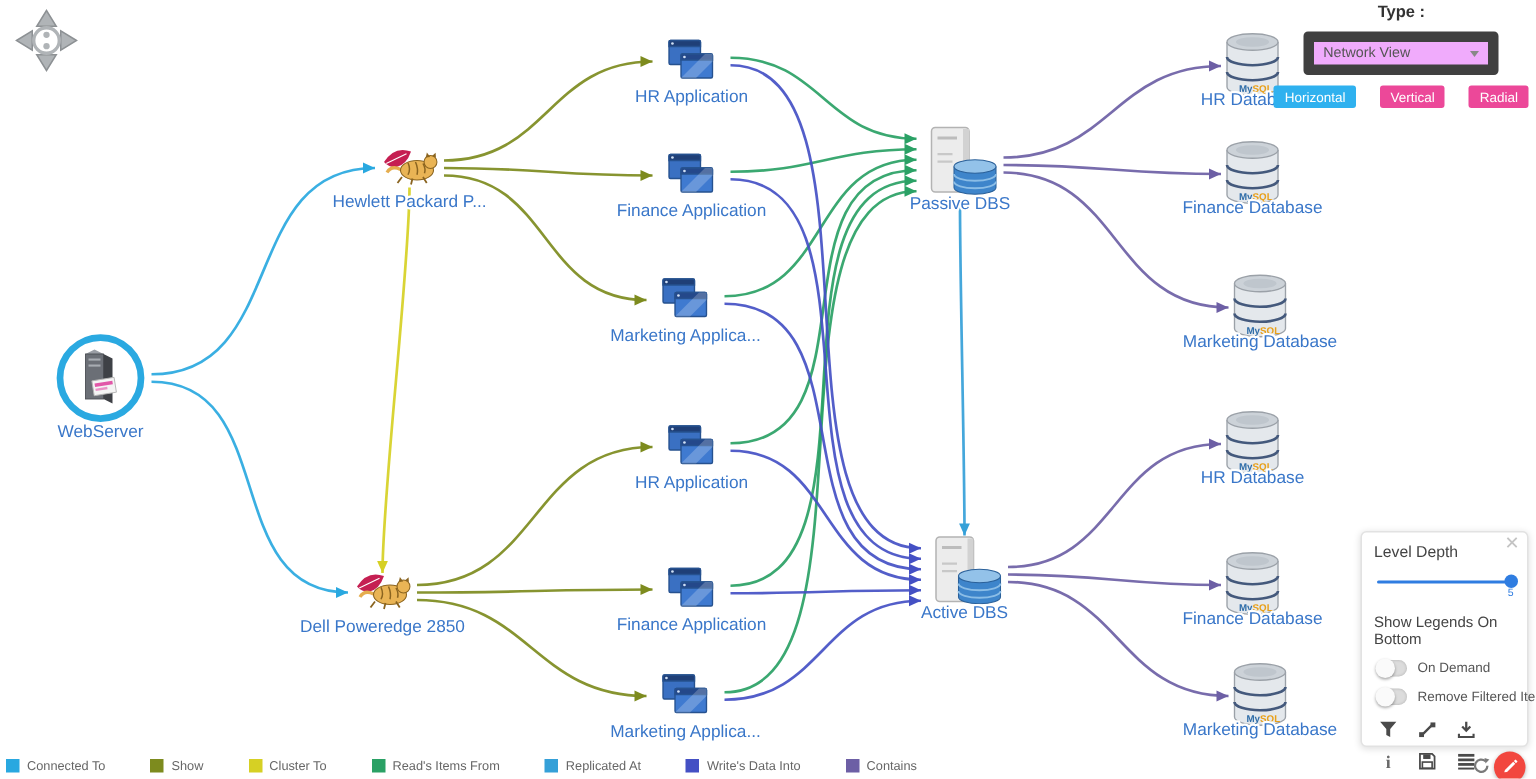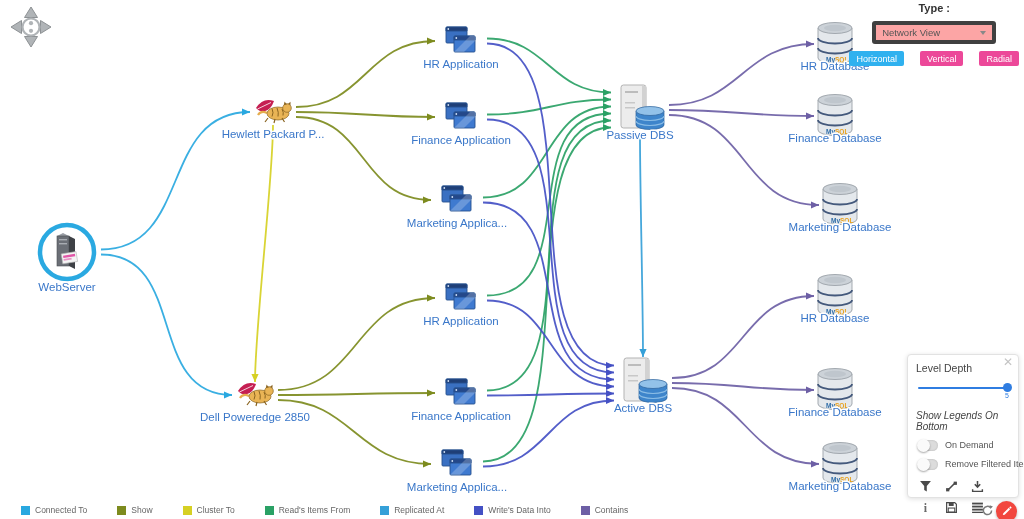--- a/index.html
+++ b/index.html
@@ -11,21 +11,21 @@
   .nlabel{
     font-size:11.5px;fill:#3a77c9;font-family:"Liberation Sans",sans-serif;
     paint-order:stroke;stroke:#ffffff;stroke-width:3px;stroke-linejoin:round;
   }
   
   .compass{position:absolute;top:5px;left:9px;width:44px;height:44px;z-index:6;}
   
   .toolbar{position:absolute;top:2px;right:5px;display:flex;align-items:center;gap:7px;z-index:6;flex-direction:column;}
   .type-label{font-size:11px;font-weight:bold;color:#333;}
   .select{
-    width:104px;height:15px;border:4px solid #404040;border-radius:3px;background:#fca5a5;
+    width:104px;height:15px;border:7px solid #404040;border-radius:3px;background:#f0abfc;
     font-size:9.5px;color:#555;display:flex;align-items:center;justify-content:space-between;
     padding:0 6px;cursor:pointer;
   }
   .caret{width:0;height:0;border-left:3.5px solid transparent;border-right:3.5px solid transparent;border-top:4px solid #888;}
   .layout-btns{display:flex;gap:16px;}
   .lbtn{
     height:15px;padding:0 7px;font-size:9px;color:#fff;background:#ec4899;border-radius:2px;
     display:flex;align-items:center;cursor:pointer;
   }
   .lbtn.active{background:#2fb1ef;}
@@ -34,29 +34,29 @@
     position:absolute;left:907px;top:354px;width:112px;height:144px;background:#fff;
     border:1px solid #e2e2e2;border-radius:4px;box-shadow:0 1px 5px rgba(0,0,0,.13);
     padding:7px 8px;box-sizing:border-box;z-index:7;
   }
   .panel-close{position:absolute;top:1px;right:5px;color:#c4c4c4;font-size:12px;cursor:pointer;line-height:12px;}
   .panel-title{font-size:10.5px;color:#444;}
   .slider{position:relative;margin:9px 2px 3px;height:12px;cursor:pointer;}
   .slider-track{position:absolute;top:4px;left:0;right:2px;height:2px;background:#2f7de1;border-radius:1px;}
   .slider-handle{position:absolute;top:0;width:9px;height:9px;background:#2f7de1;border-radius:50%;margin-left:-5px;}
   .slider-value{position:absolute;right:-1px;top:9px;font-size:7px;color:#2f7de1;}
-  .section-label{margin-top:15px;font-size:10px;color:#444;font-style:italic;}
+  .section-label{margin-top:15px;font-size:10px;color:#444;}
   .toggle-row{display:flex;gap:7px;margin-top:8px;padding-left:2px;}
   .toggle{width:20px;height:11px;background:#dcdcdc;border-radius:6px;position:relative;box-shadow:inset 0 0 2px rgba(0,0,0,.2);cursor:pointer;flex:0 0 auto;}
   .knob{position:absolute;left:-1px;top:-1px;width:13px;height:13px;background:#fafafa;border-radius:50%;box-shadow:0 1px 2px rgba(0,0,0,.35);}
   .toggle-label{font-size:9px;color:#555;white-space:nowrap;}
   .icon-grid{margin-top:10px;display:flex;flex-wrap:wrap;gap:8px 13px;padding:0 3px;align-items:center;}
   .pi{width:13px;height:13px;display:block;cursor:pointer;}
   
-  .legend{position:absolute;left:21px;bottom:4px;display:flex;gap:30px;align-items:flex-start;z-index:6;}
+  .legend{position:absolute;left:4px;bottom:4px;display:flex;gap:30px;align-items:flex-start;z-index:6;}
   .legend-item{display:flex;align-items:center;gap:5px;}
   .swatch{width:9px;height:9px;flex:0 0 auto;}
   .legend-label{font-size:8.5px;color:#666;white-space:nowrap;}
   
   .refresh{position:absolute;left:981px;top:504px;width:13px;height:13px;cursor:pointer;z-index:8;}
   .edit-fab{
     position:absolute;left:996px;top:501px;width:21px;height:21px;border-radius:50%;
     background:#f2473f;display:flex;align-items:center;justify-content:center;
     box-shadow:0 1px 3px rgba(0,0,0,.3);cursor:pointer;z-index:8;
   }

